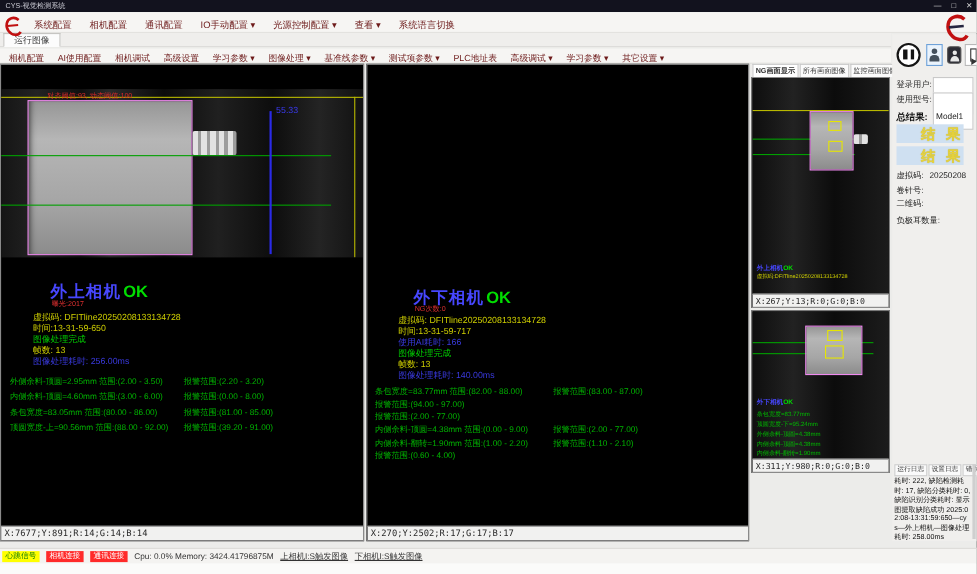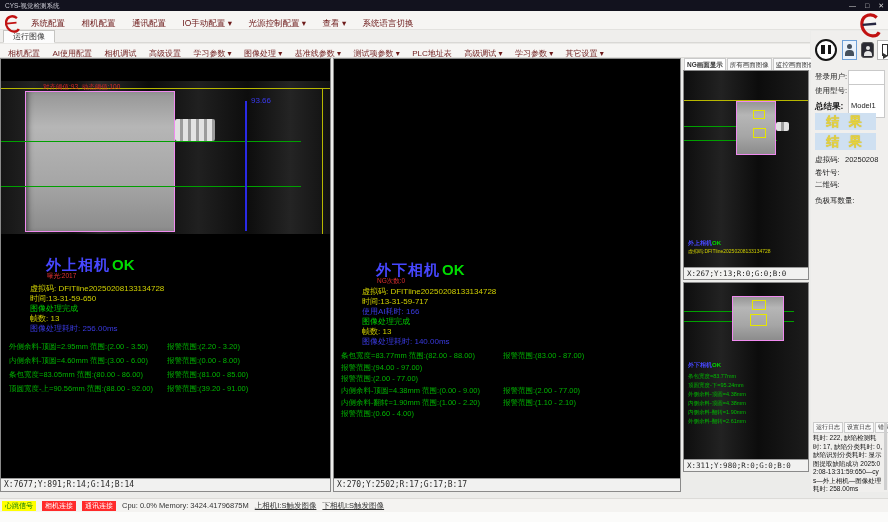--- a/index.html
+++ b/index.html
@@ -68,21 +68,21 @@
   .v-left .row .m{width:158px}
   .v-mid .row .m{width:162px}
   
   .sv-tabs{position:absolute;left:683px;top:58px;width:126px;height:12px;background:#efeeec;
            display:flex;gap:1px;padding-left:1px}
   .sv-tab{font-size:6.5px;line-height:11px;padding:0 2px;background:#fbfbfb;
           border:1px solid #c9c9c9;border-bottom:none;color:#333;white-space:nowrap}
   .sv-tab.sel{background:#fff;font-weight:bold}
   .sv{position:absolute;left:683px;width:126px;background:#000;border:1px solid #8a8a8a;overflow:hidden}
   .sv-top{top:70px;height:210px}
-  .sv-bot{top:282px;height:190px}
+  .sv-bot{top:282px;height:148px}
   .sv .coord{height:12px;font-size:7.5px;line-height:11px}
   .sv .cellbg{background:linear-gradient(90deg,#0e0e0e,#222 30%,#0c0c0c 60%,#1c1c1c);position:absolute;inset:0}
   .sv-name{position:absolute;font-size:6px;font-weight:bold;color:#4747ff;white-space:nowrap}
   .sv-name .okx{color:#00dd00}
   .sv-y{position:absolute;font-size:5px;color:#cfcf00;white-space:nowrap;max-width:120px;overflow:hidden}
   .sv-g{position:absolute;font-size:5.5px;color:#00bb00;white-space:nowrap}
   .minibox{position:absolute;border:1px solid #e6e600}
   
   .rpanel{position:absolute;left:811px;top:31px;width:77px;height:461px;background:#f0efed}
   .pausebtn{position:absolute;left:4px;top:8px;width:22px;height:22px;border-radius:50%;
@@ -103,21 +103,21 @@
   .btn-exit{left:66px;width:14px}
   .door{position:absolute;inset:3px 2px 3px 4px;border:1.3px solid #333}
   .door-arrow{position:absolute;left:0;top:8px;width:0;height:0;border-left:5px solid #333;
               border-top:3px solid transparent;border-bottom:3px solid transparent}
   .fld-label{position:absolute;font-size:7.5px;color:#222;white-space:nowrap}
   .fld-box{position:absolute;background:#fff;border:1px solid #c9c9c9;font-size:7.5px;
            line-height:10px;padding:16px 2px;color:#222;overflow:hidden;white-space:nowrap}
   .fld-val{position:absolute;font-size:7.5px;color:#222;white-space:nowrap}
   .total{position:absolute;font-size:8.5px;font-weight:bold;color:#111}
   .resbox{position:absolute;left:4px;width:61px;height:17px;background:#cfe0f1;
-          color:#e6d23c;font-size:13px;font-weight:bold;text-align:center;
+          color:#e6d23c;font-size:13px;font-weight:bold;text-align:right;
           line-height:17px;letter-spacing:3px;text-shadow:0 0 1px #b8a41e}
   .logtabs{position:absolute;left:2px;top:391px;display:flex;gap:1px}
   .logtab{font-size:6px;line-height:9px;padding:0 2px;background:#fafafa;border:1px solid #ccc;color:#333;white-space:nowrap}
   .logtext{position:absolute;left:2px;top:403px;width:69px;font-size:6.5px;line-height:8.5px;
            color:#111;word-break:break-all}
   .logscroll{position:absolute;right:1px;top:391px;bottom:2px;width:3px;background:#cfcfcf}
   
   .sbar{position:absolute;left:0;top:498px;width:100%;height:14px;background:#f4f3f1;
         border-top:1px solid #dcdbd8;display:flex;align-items:center;gap:6px;padding-left:2px}
   .badge{font-size:7px;padding:1px 3px;line-height:8px}
@@ -184,21 +184,21 @@
   <div class="view v-left">
     <div class="band">
       <div class="yline" style="left:0;right:0;top:7px;height:1px"></div>
       <div class="yline" style="left:321px;top:7px;bottom:0;width:1px"></div>
       <div class="cell" style="left:24px;top:10px;width:150px;height:141px"></div>
       <div class="ov-red" style="left:42px;top:2px">对齐阈值:93, 动态阈值:100</div>
       <div class="gline" style="left:0;width:300px;top:60px;height:1px"></div>
       <div class="gline" style="left:0;width:300px;top:105px;height:1px"></div>
       <div class="conn" style="left:174px;top:38px;width:40px;height:22px"></div>
       <div class="bluev" style="left:244px;top:20px;width:2px;height:130px"></div>
-      <div class="ov-blue" style="left:250px;top:15px">93.66</div>
+      <div class="ov-blue" style="left:250px;top:15px">55.33</div>
     </div>
     <div class="t-name" style="left:45px;top:197px">
       <span>外上相机</span><span class="okx">OK</span>
     </div>
     <div class="t-sub" style="left:46px;top:213px">曝光:2017</div>
     <div class="t-y" style="left:29px;top:224px">虚拟码: DFITline20250208133134728</div>
     <div class="t-y" style="left:29px;top:234px">时间:13-31-59-650</div>
     <div class="t-g" style="left:29px;top:244px">图像处理完成</div>
     <div class="t-y" style="left:29px;top:254px">帧数: 13</div>
     <div class="t-b" style="left:29px;top:264px">图像处理耗时: 256.00ms</div>

